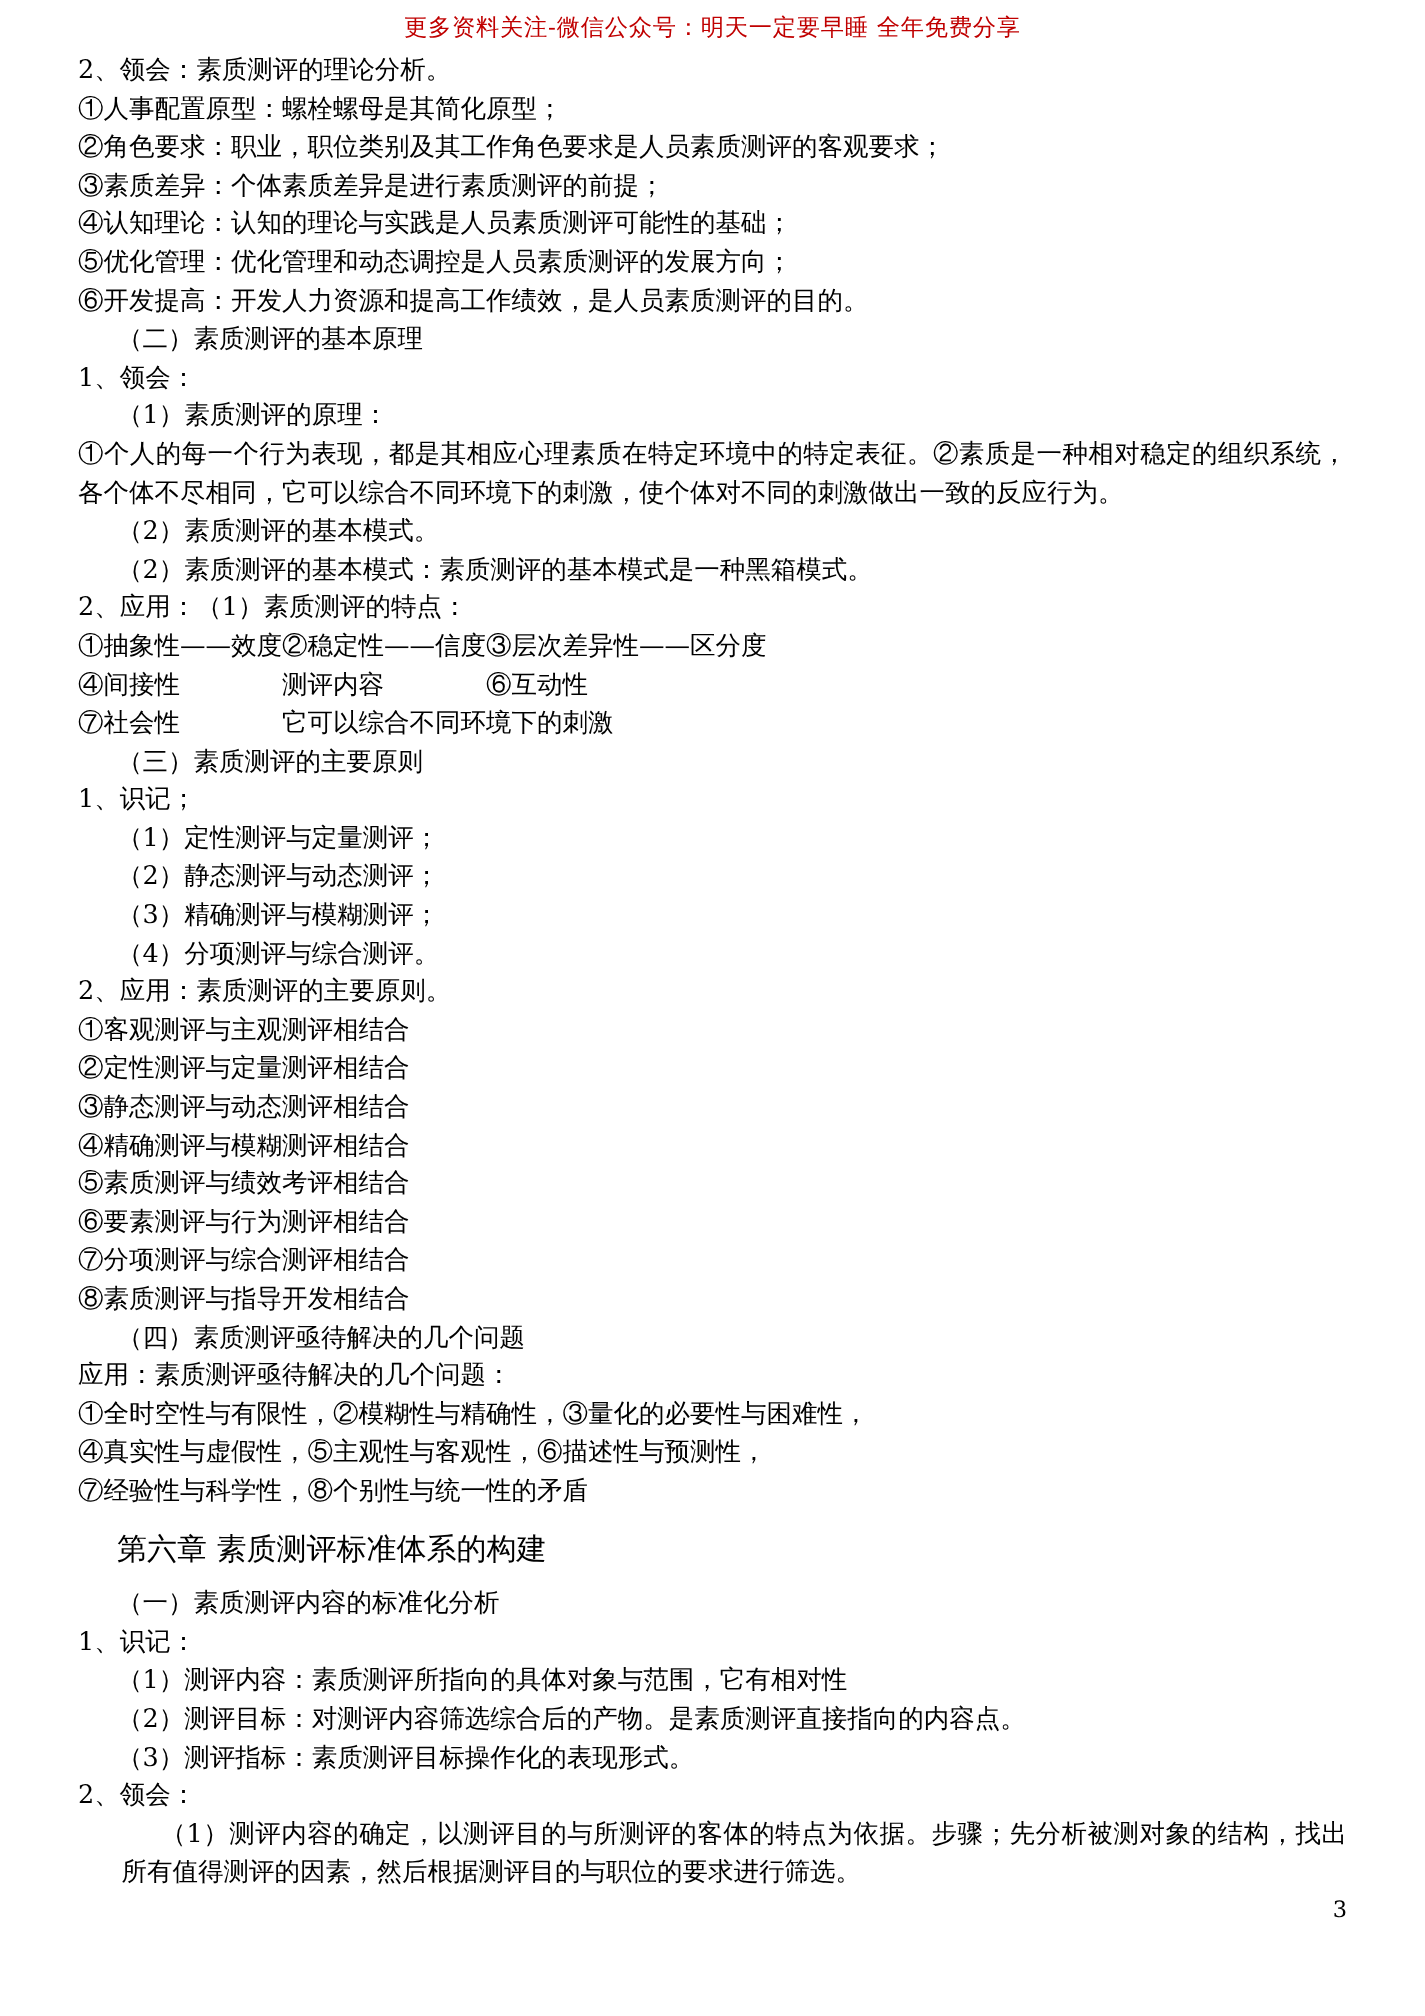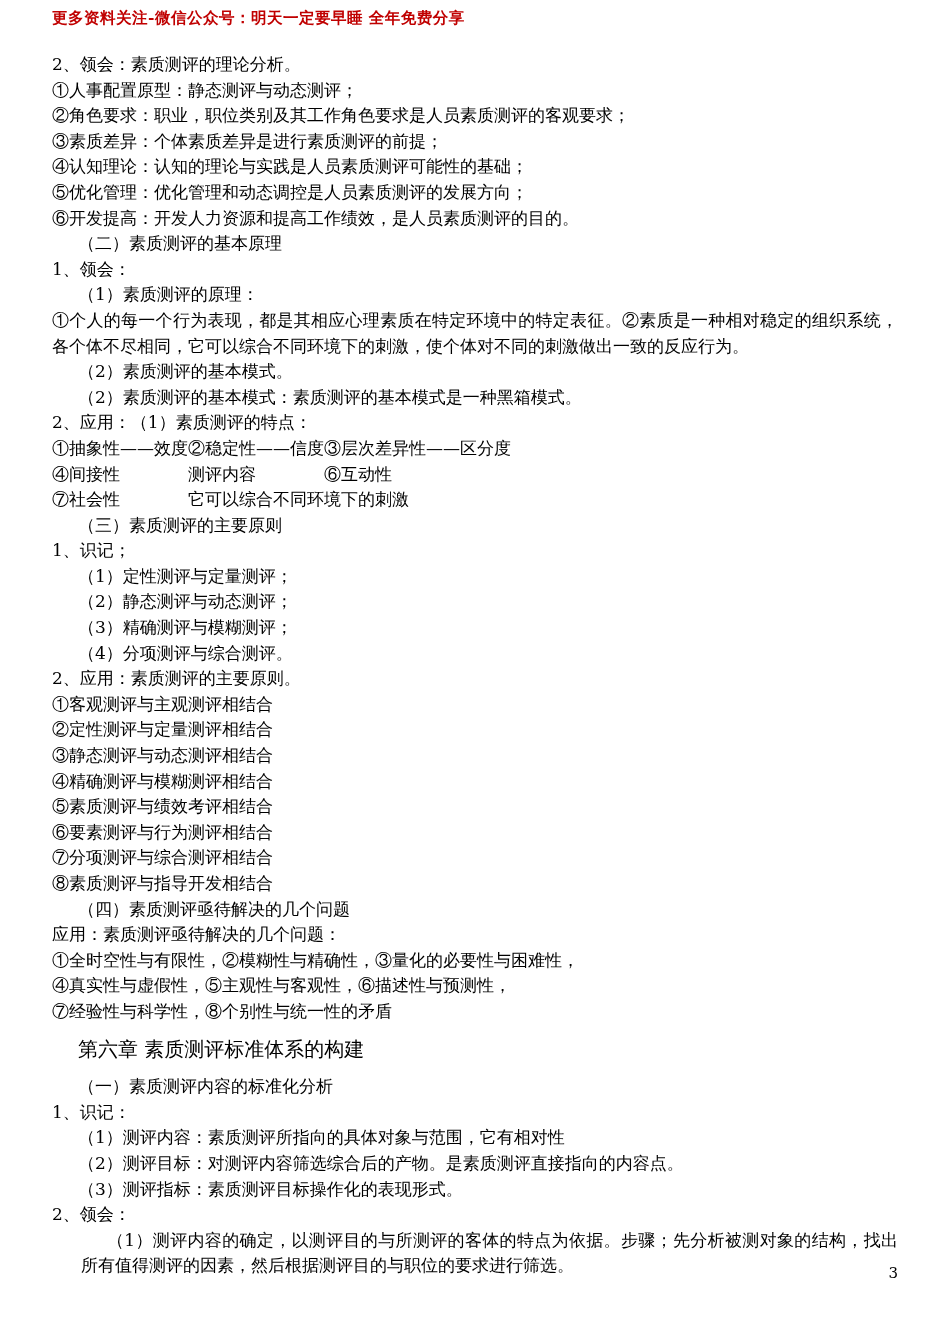--- a/index.html
+++ b/index.html
@@ -16,25 +16,26 @@
     overflow: hidden;
   }
   .page {
     position: relative;
     width: 950px;
     height: 1344px;
     box-sizing: border-box;
     padding: 8px 52px 0 52px;
   }
   .banner {
+    text-align: center;
     color: #c00000;
-    font-weight: bold;
+    font-weight: normal;
     font-size: 15.5px;
     letter-spacing: 0.5px;
-    margin: 0 0 23px 0;
+    margin: 0 0 6px 0;
     font-family: "DejaVu Serif", "Liberation Serif", serif;
   }
   .body-text {
     font-size: 17px;
     line-height: 25.6px;
     color: #000;
   }
   .indent-head {
     padding-left: 26px;
   }
@@ -63,21 +64,21 @@
 </head>
 <body>
 
 <div class="page">
 
   <div class="banner">更多资料关注-微信公众号：明天一定要早睡 全年免费分享</div>
 
   <div class="body-text">
 
     <div class="para">2、领会：素质测评的理论分析。</div>
-    <div class="para">①人事配置原型：静态测评与动态测评；</div>
+    <div class="para">①人事配置原型：螺栓螺母是其简化原型；</div>
     <div class="para">②角色要求：职业，职位类别及其工作角色要求是人员素质测评的客观要求；</div>
     <div class="para">③素质差异：个体素质差异是进行素质测评的前提；</div>
     <div class="para">④认知理论：认知的理论与实践是人员素质测评可能性的基础；</div>
     <div class="para">⑤优化管理：优化管理和动态调控是人员素质测评的发展方向；</div>
     <div class="para">⑥开发提高：开发人力资源和提高工作绩效，是人员素质测评的目的。</div>
     <div class="para indent-head">（二）素质测评的基本原理</div>
     <div class="para">1、领会：</div>
     <div class="para indent-head">（1）素质测评的原理：</div>
     <div class="para">①个人的每一个行为表现，都是其相应心理素质在特定环境中的特定表征。②素质是一种相对稳定的组织系统，各个体不尽相同，它可以综合不同环境下的刺激，使个体对不同的刺激做出一致的反应行为。</div>
     <div class="para indent-head">（2）素质测评的基本模式。</div>

